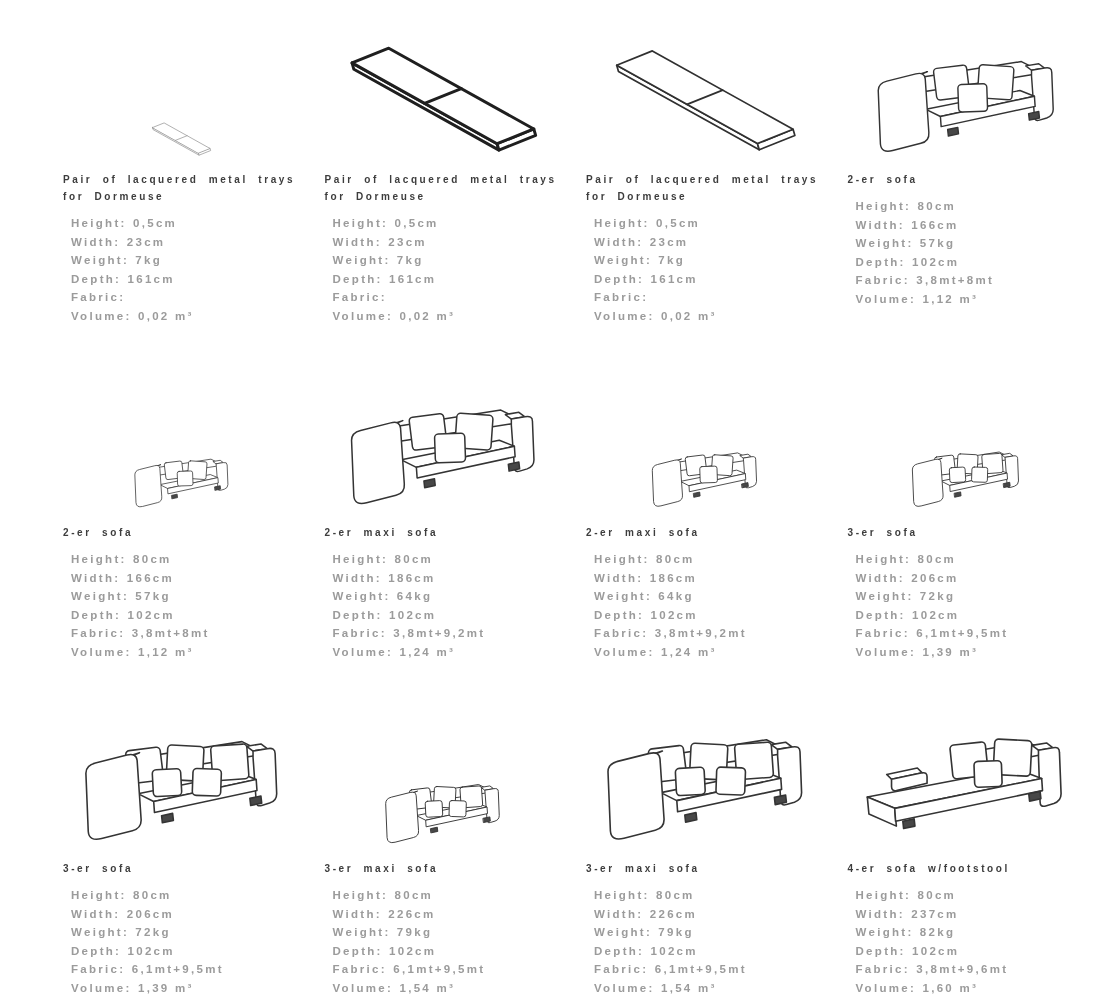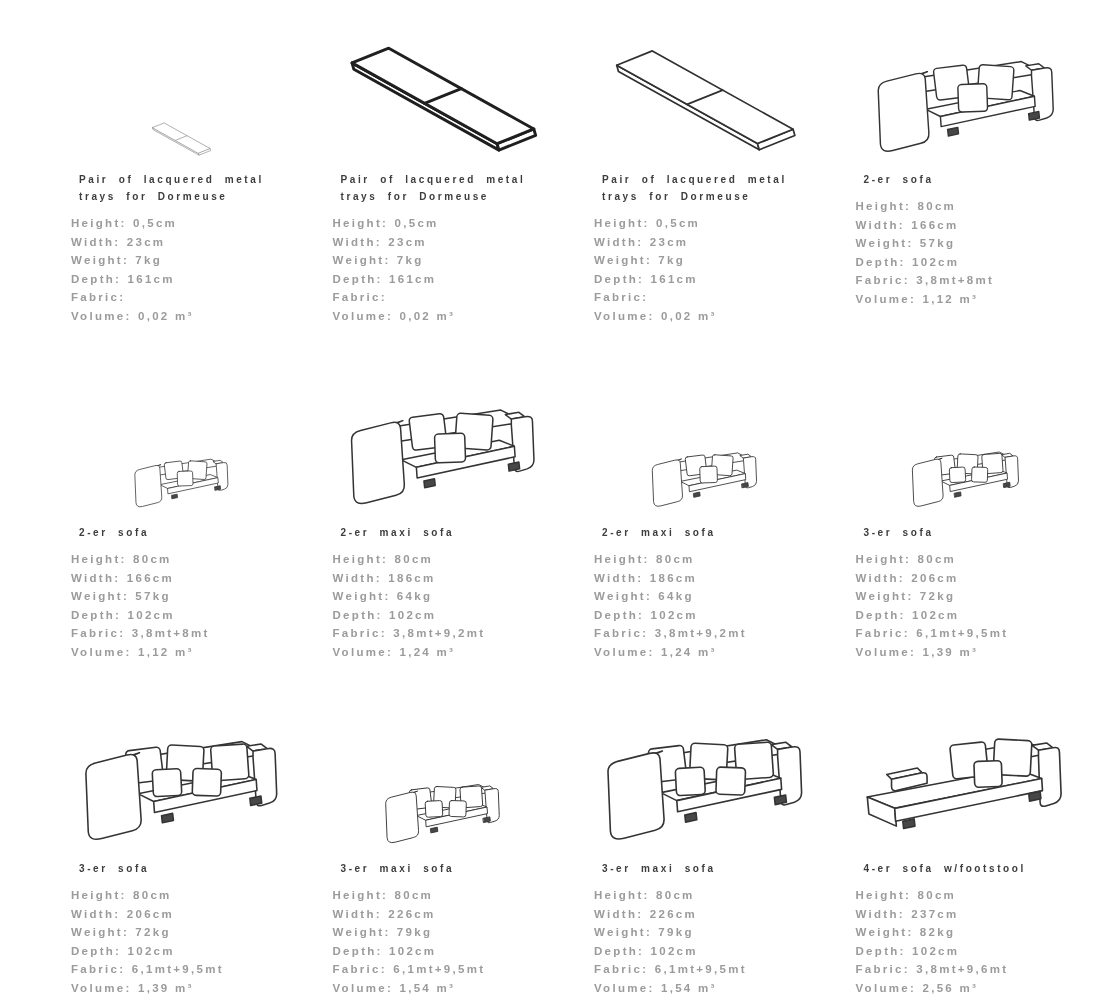--- a/index.html
+++ b/index.html
@@ -21,21 +21,21 @@
     margin-bottom:13px;
   }
   .grid .card:nth-child(-n+4) .illus{height:140px;}
   .title{
     font-size:10px;
     font-weight:bold;
     color:#3d3d3d;
     letter-spacing:2.6px;
     word-spacing:5px;
     line-height:17px;
-    margin:0 0 9px 16px;
+    margin:0 0 9px 0;
   }
   .specs{
     list-style:none;
     margin:8px;padding:0;
     font-size:11.5px;
     font-weight:700;
     color:#9b9b9b;
     letter-spacing:2.3px;
     line-height:18.5px;
   }
@@ -330,17 +330,17 @@
           <use href="#art-chaise"></use>
         </svg>
     </div>
     <h3 class="title">4-er sofa w/footstool</h3>
     <ul class="specs">
       <li><span>Height:</span><span class="v">80cm</span></li>
       <li><span>Width:</span><span class="v">237cm</span></li>
       <li><span>Weight:</span><span class="v">82kg</span></li>
       <li><span>Depth:</span><span class="v">102cm</span></li>
       <li><span>Fabric:</span><span class="v">3,8mt+9,6mt</span></li>
-      <li><span>Volume:</span><span class="v">2,56 m³</span></li>
+      <li><span>Volume:</span><span class="v">1,60 m³</span></li>
     </ul>
   </article>
 
 </main>
 
 </body></html>

